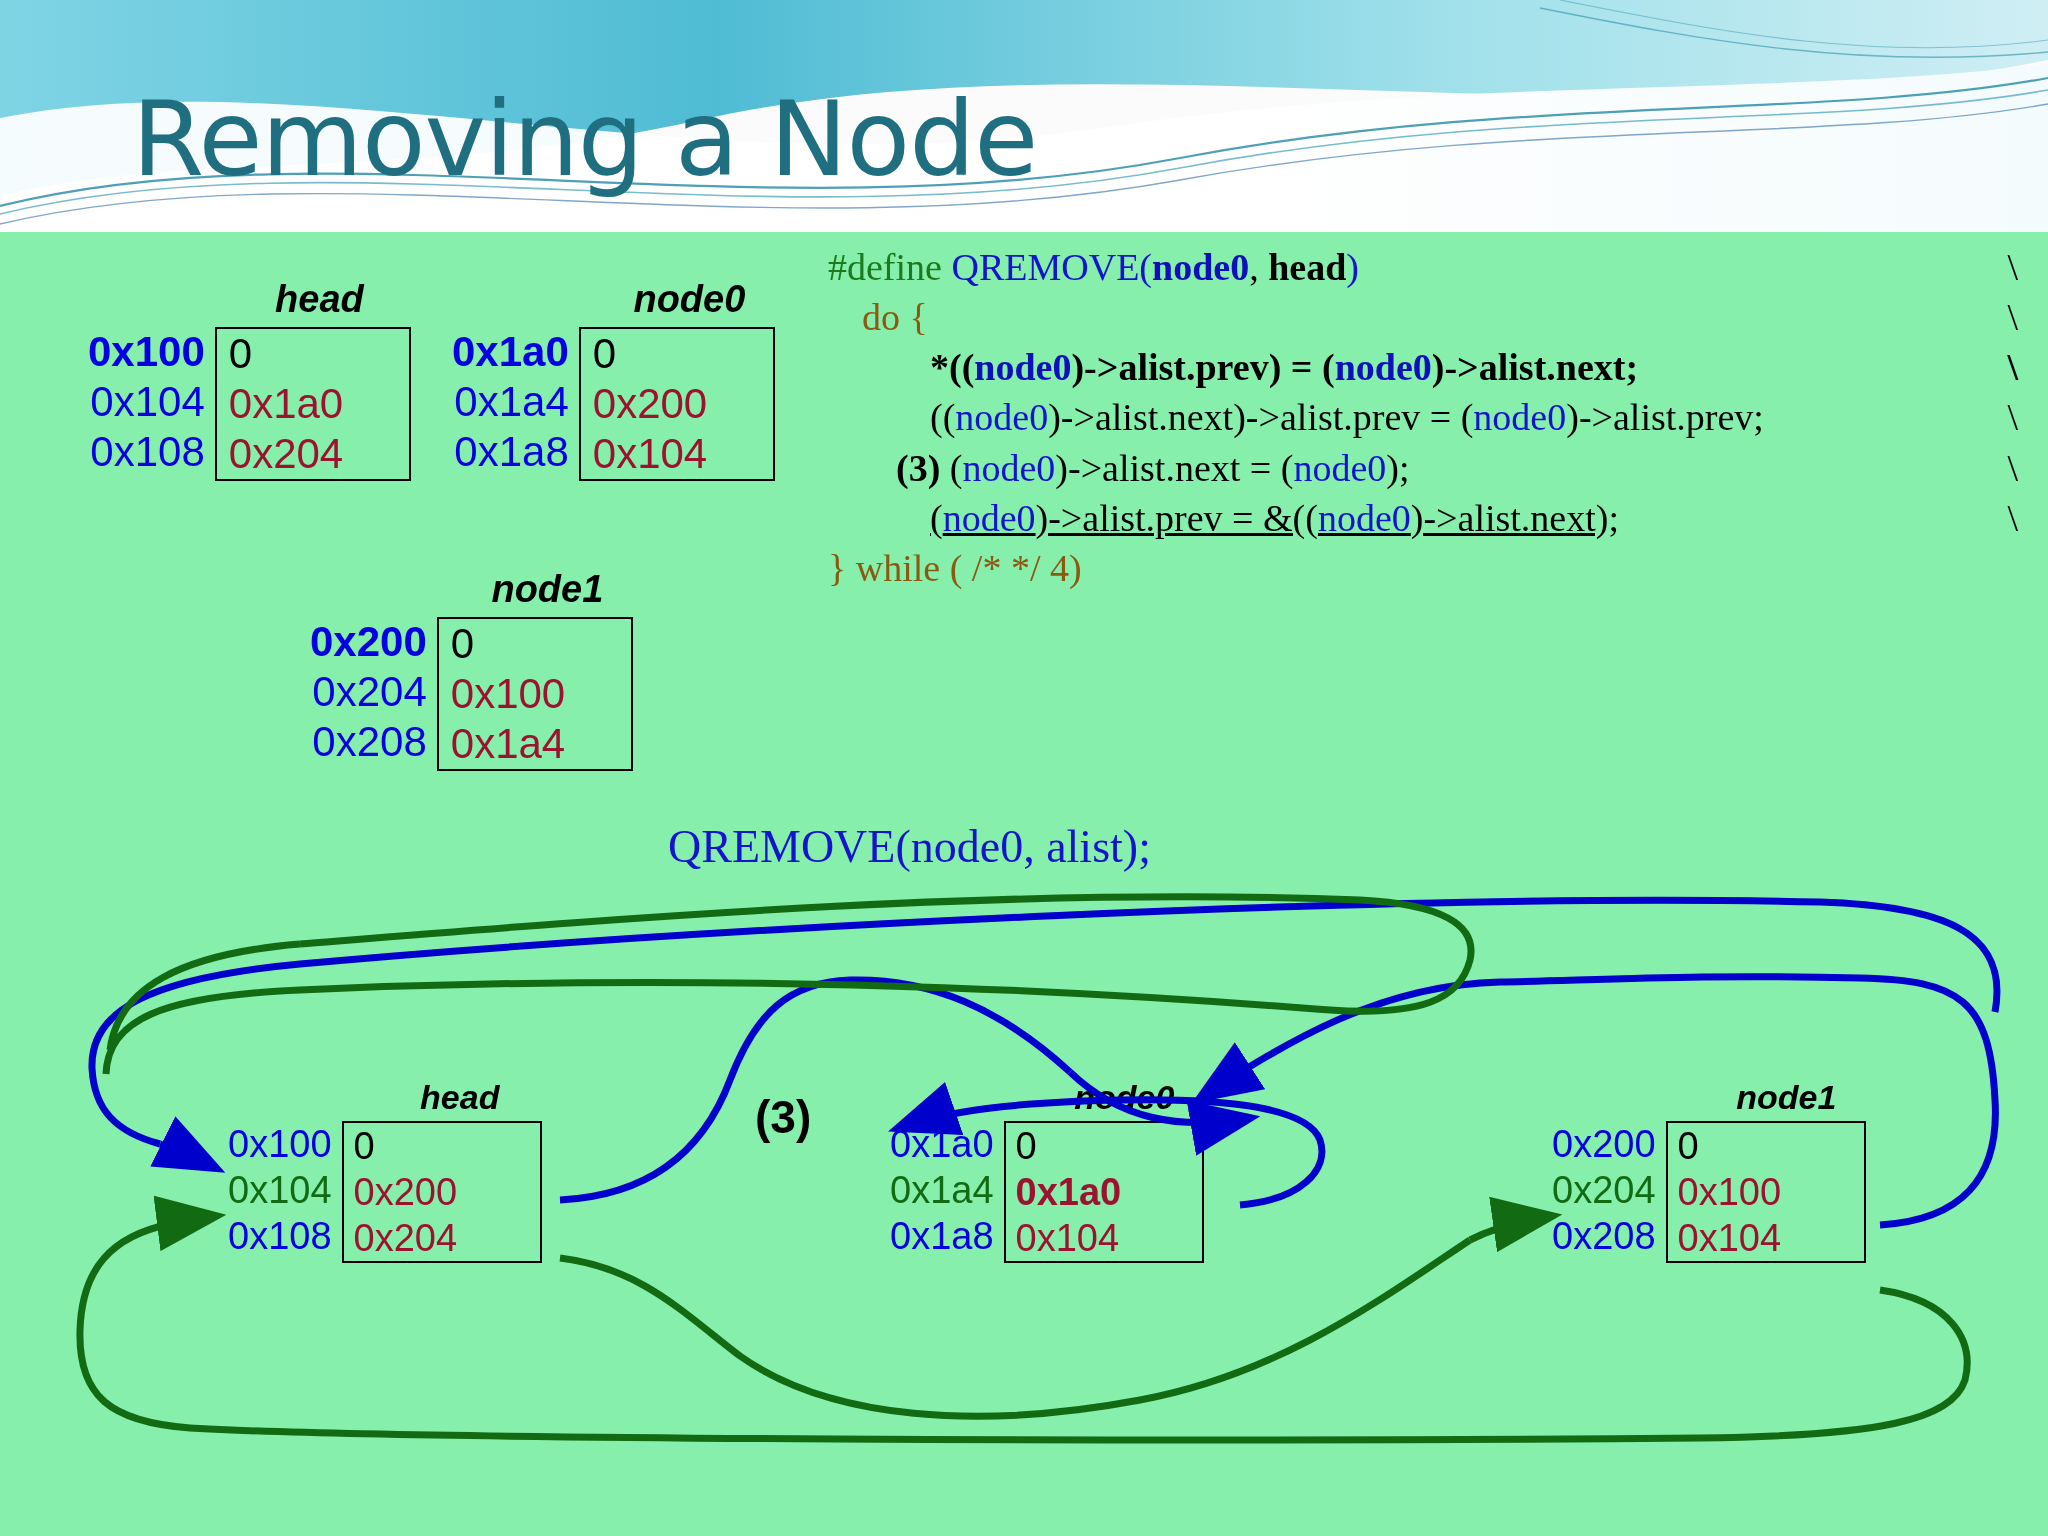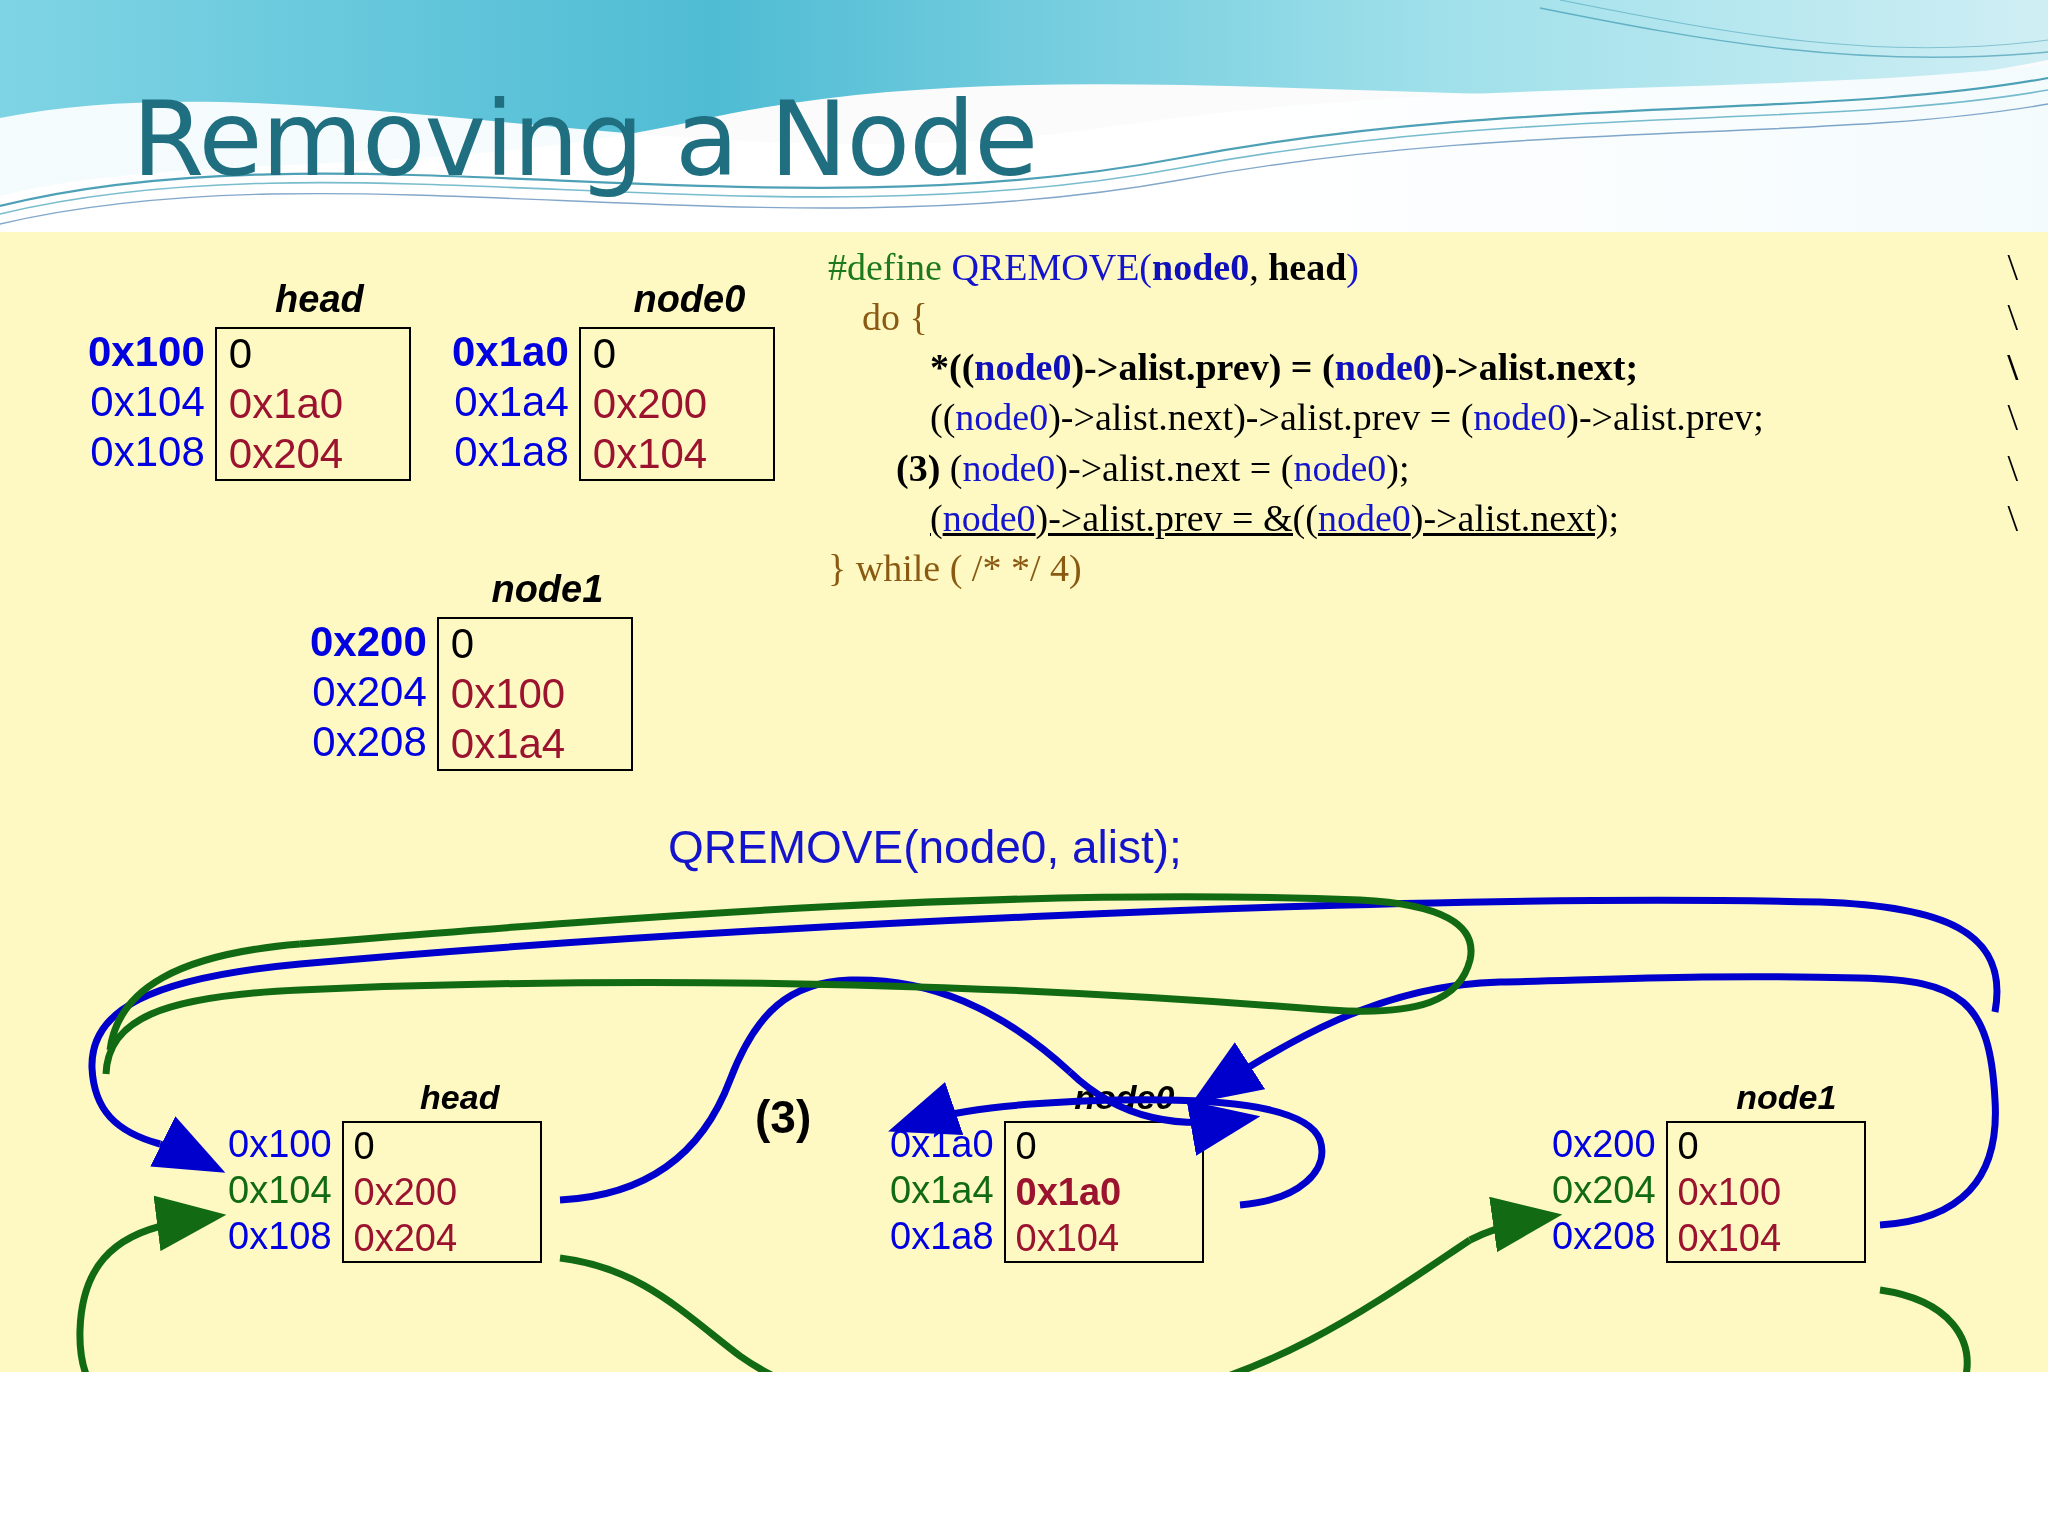--- a/index.html
+++ b/index.html
@@ -4,22 +4,22 @@
 <title>Removing a Node</title>
 <style>
   html, body {
     margin: 0;
     padding: 0;
     background: #ffffff;
   }
   #slide {
     position: relative;
     width: 2048px;
-    height: 1372px;
-    background: #fef9c3;
+    height: 1536px;
+    background: #86efac;
     overflow: hidden;
     font-family: "Liberation Sans", sans-serif;
   }
 
   
   #banner {
     position: absolute;
     left: 0; top: 0;
     width: 2048px;
     height: 232px;
@@ -117,21 +117,21 @@
   .k-dblue  { color: #0f0fbb; font-weight: bold; }
   .k-brown  { color: #8a5a12; margin-top: 47px; }
   .k-black  { color: #000000; }
   .bs { float: right; }
 
   
   #calltext {
     position: absolute;
     left: 668px;
     top: 820px;
-    font-family: Liberation Sans, sans-serif;
+    font-family: Liberation Serif, serif;
     font-size: 46px;
     color: #1414cc;
     white-space: nowrap;
   }
 
   
   #step3 {
     position: absolute;
     left: 755px;
     top: 1090px;

